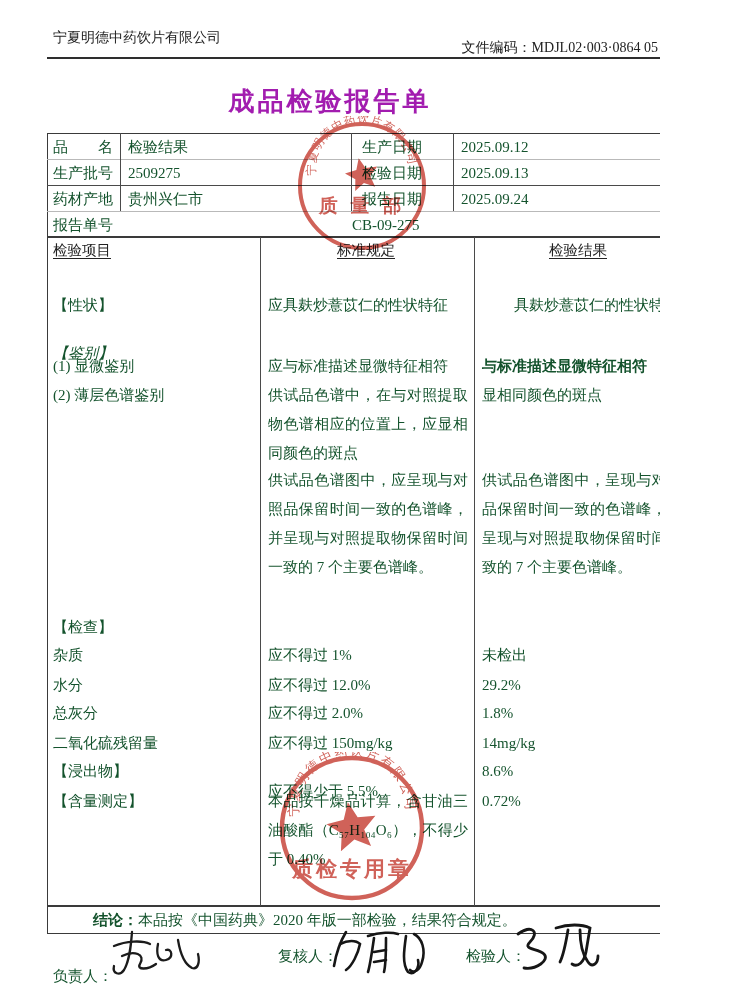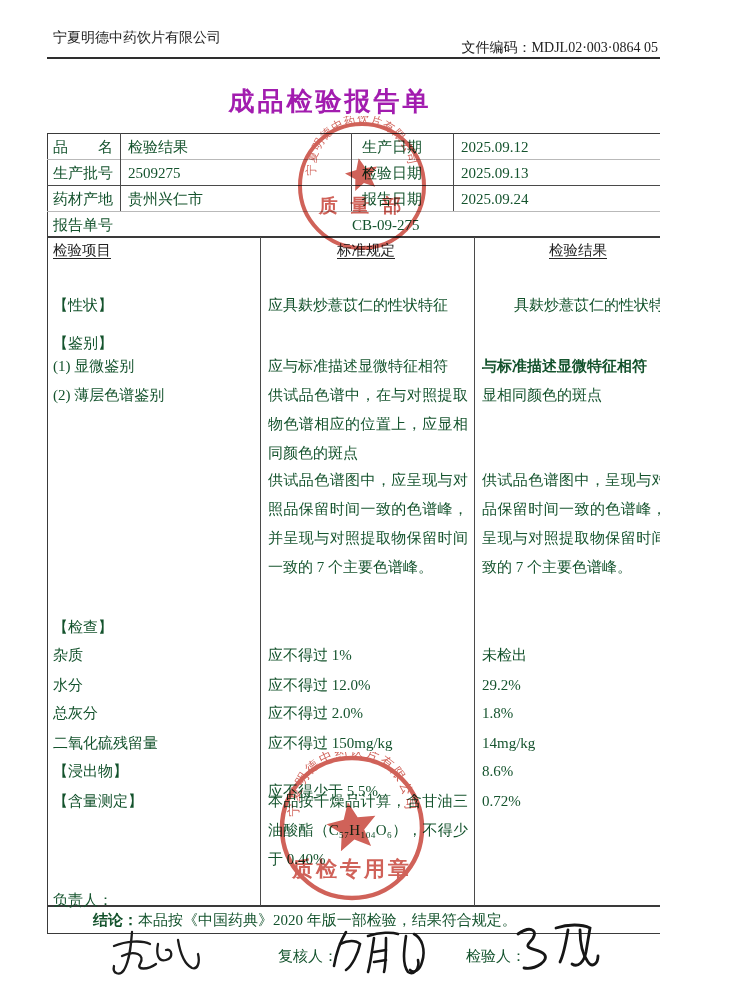--- a/index.html
+++ b/index.html
@@ -60,21 +60,21 @@
 
   <div class="box" style="left:47px;top:237px;width:639px;height:669px;"></div>
   <div class="vline" style="left:260px;top:237px;height:669px;"></div>
   <div class="vline" style="left:474px;top:237px;height:669px;"></div>
 
   <div class="col-header" style="left:53px;top:241px;">检验项目</div>
   <div class="col-header" style="left:337px;top:241px;">标准规定</div>
   <div class="col-header" style="left:549px;top:241px;">检验结果</div>
 
   <div class="txt" style="left:53px;top:297px;">【性状】</div>
-  <div class="txt" style="left:53px;top:335px;">【鉴别】</div>
+  <div class="txt" style="left:53px;top:345px;font-style:italic;">【鉴别】</div>
   <div class="txt" style="left:53px;top:358px;">(1) 显微鉴别</div>
   <div class="txt" style="left:53px;top:387px;">(2) 薄层色谱鉴别</div>
   <div class="txt" style="left:53px;top:619px;">【检查】</div>
   <div class="txt" style="left:53px;top:647px;">杂质</div>
   <div class="txt" style="left:53px;top:677px;">水分</div>
   <div class="txt" style="left:53px;top:705px;">总灰分</div>
   <div class="txt" style="left:53px;top:735px;">二氧化硫残留量</div>
   <div class="txt" style="left:53px;top:763px;">【浸出物】</div>
   <div class="txt" style="left:53px;top:793px;">【含量测定】</div>
 
@@ -96,21 +96,21 @@
   <div class="txt" style="left:482px;top:647px;">未检出</div>
   <div class="txt" style="left:482px;top:677px;">29.2%</div>
   <div class="txt" style="left:482px;top:705px;">1.8%</div>
   <div class="txt" style="left:482px;top:735px;">14mg/kg</div>
   <div class="txt" style="left:482px;top:763px;">8.6%</div>
   <div class="txt" style="left:482px;top:793px;">0.72%</div>
 
   <div class="box" style="left:47px;top:906px;width:639px;height:28px;"></div>
   <div class="txt" style="left:53px;top:912px;"><span class="concl-label">结论：</span><span>本品按《中国药典》2020 年版一部检验，结果符合规定。</span></div>
 
-  <div class="txt" style="left:53px;top:892px;text-align:center;">负责人：</div>
+  <div class="txt" style="left:53px;top:968px;text-align:center;">负责人：</div>
   <div class="txt" style="left:278px;top:948px;">复核人：</div>
   <div class="txt" style="left:466px;top:948px;">检验人：</div>
 
   <svg class="sig" style="left:100px;top:926px;" width="130" height="62" viewBox="0 0 130 62">
     <g fill="none" stroke="#1b1b1b" stroke-width="2.3" stroke-linecap="round">
       <path d="M14 20 C26 15 42 14 50 18"></path>
       <path d="M32 6 C31 18 30 34 24 44 C20 50 12 48 14 40"></path>
       <path d="M22 30 C34 24 46 28 40 38 C36 44 48 44 56 38"></path>
       <path d="M58 18 C56 28 58 36 66 34 C74 32 72 22 66 24"></path>
       <path d="M78 14 C80 26 84 38 92 42 C98 44 100 36 98 28"></path>

